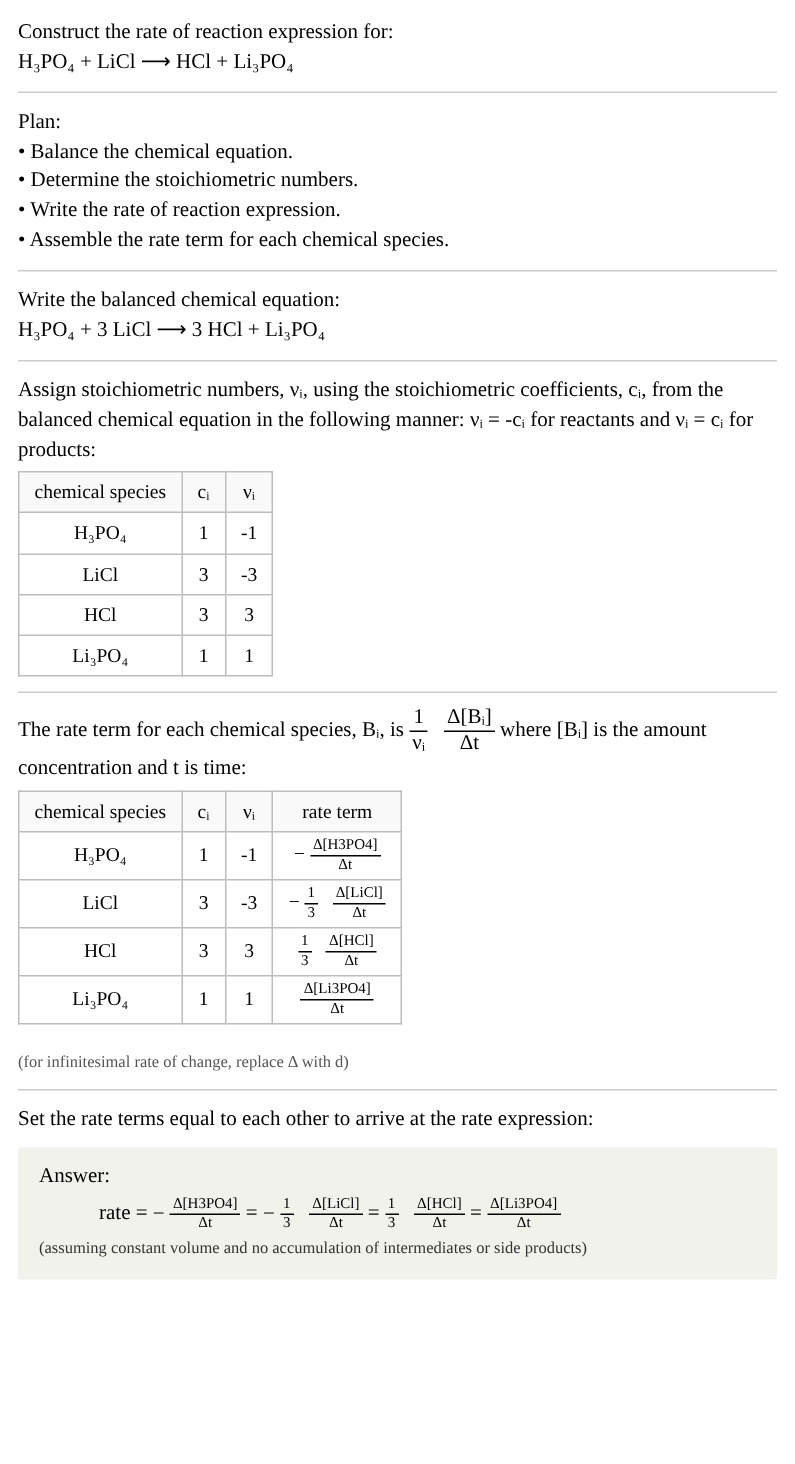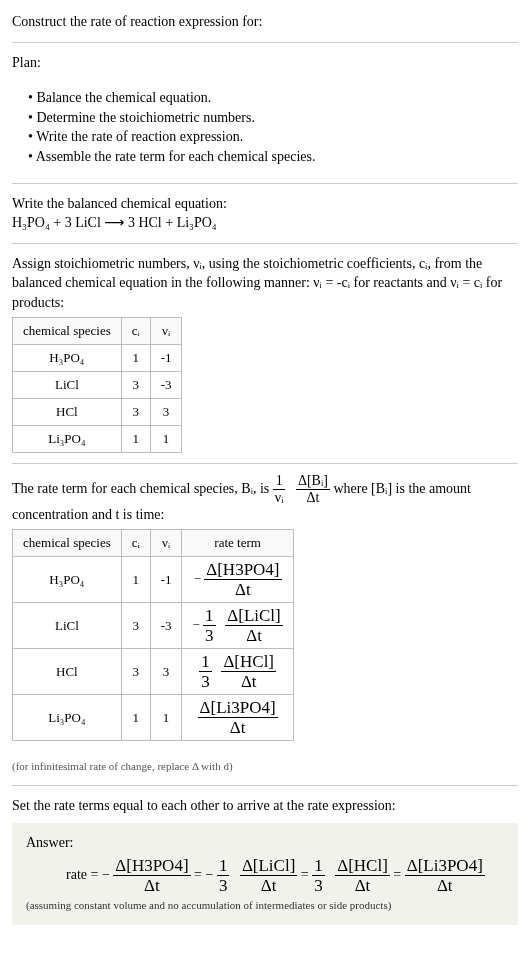--- a/index.html
+++ b/index.html
@@ -19,21 +19,21 @@
   border: none;
   border-top: 1px solid #ccc;
   margin: 10px 0;
 }
 .formula {
   font-family: 'Cambria Math', Georgia, serif;
 }
 .plan-list {
   list-style: none;
   padding: 0;
-  margin: 16px;
+  margin: 0;
 }
 .plan-list li::before {
   content: "• ";
 }
 table {
   border-collapse: collapse;
   margin-top: 4px;
 }
 th, td {
   border: 1px solid #bdbdbd;
@@ -64,21 +64,21 @@
 .assume-note {
   font-size: 11px;
   color: #333;
   text-align: left;
   margin-top: 4px;
 }
 .frac {
   display: inline-block;
   vertical-align: middle;
   text-align: center;
-  font-size: 17px;
+  font-size: 10px;
   line-height: 1;
 }
 .frac .num {
   display: block;
   border-bottom: 1px solid #000;
   padding: 0 2px 1px 2px;
 }
 .frac .den {
   display: block;
   padding: 1px 2px 0 2px;
@@ -90,20 +90,21 @@
   white-space: nowrap;
 }
 .italic {
 }
 </style>
 </head>
 <body>
 
 <div class="section">
   <div>Construct the rate of reaction expression for:</div>
+  <div class="formula">H₃PO₄ + LiCl ⟶ HCl + Li₃PO₄</div>
 </div>
 <hr>
 
 <div class="section">
   <div>Plan:</div>
   <ul class="plan-list">
     <li>Balance the chemical equation.</li>
     <li>Determine the stoichiometric numbers.</li>
     <li>Write the rate of reaction expression.</li>
     <li>Assemble the rate term for each chemical species.</li>

